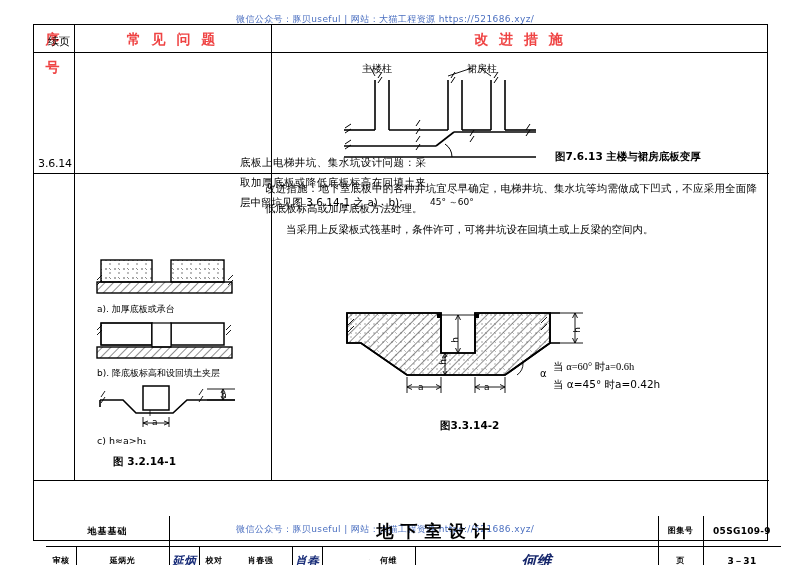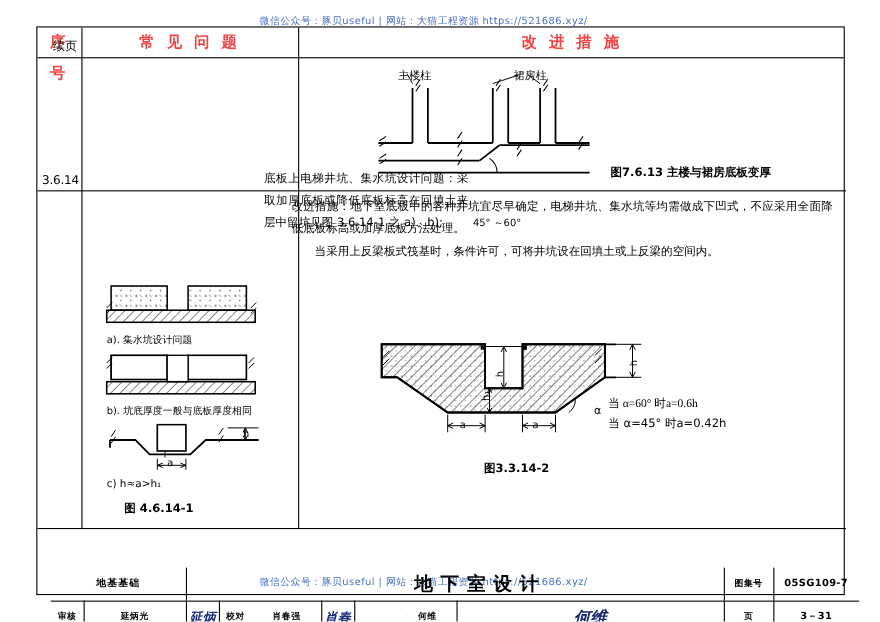--- a/index.html
+++ b/index.html
@@ -204,22 +204,22 @@
 
   <div id="title-block">
     <div id="tb-mid"></div>
 
     <div class="tb-div" style="left:123px; top:0; height:30px;"></div>
     <div class="tb-div" style="left:612px; top:0; height:30px;"></div>
     <div class="tb-div" style="left:657px; top:0; height:30px;"></div>
 
     <div class="tb-cell tb-upper tb-small" style="left:0; width:123px;">地基基础</div>
     <div class="tb-cell tb-upper tb-title" style="left:123px; width:489px;">地下室设计</div>
-    <div class="tb-cell tb-upper tb-tiny" style="left:612px; width:45px;">图集号</div>
-    <div class="tb-cell tb-upper tb-code" style="left:657px; width:78px;">05SG109-7</div>
+    <div class="tb-cell tb-upper tb-tiny" style="left:612px; width:45px;font-family:Liberation Mono, monospace;">图集号</div>
+    <div class="tb-cell tb-upper tb-code" style="left:657px; width:78px;">05SG109-9</div>
 
     <div class="tb-div" style="left:30px; top:30px; height:30px;"></div>
     <div class="tb-div" style="left:123px; top:30px; height:30px;"></div>
     <div class="tb-div" style="left:153px; top:30px; height:30px;"></div>
     <div class="tb-div" style="left:246px; top:30px; height:30px;"></div>
     <div class="tb-div" style="left:276px; top:30px; height:30px;"></div>
     <div class="tb-div" style="left:369px; top:30px; height:30px;"></div>
     <div class="tb-div" style="left:612px; top:30px; height:30px;"></div>
     <div class="tb-div" style="left:657px; top:30px; height:30px;"></div>
 
@@ -312,37 +312,37 @@
 
   <rect x="6" y="2" width="51" height="22" fill="url(#dots)" stroke="#000" stroke-width="1.4"></rect>
   <rect x="76" y="2" width="53" height="22" fill="url(#dots)" stroke="#000" stroke-width="1.4"></rect>
 
   <rect x="2" y="24" width="135" height="11" fill="url(#hatch45)" stroke="#000" stroke-width="1.4"></rect>
   <g stroke="#000" fill="none" stroke-width="0.9">
     <path d="M2,22 L7,17 M2,27 L7,22"></path>
     <path d="M133,22 L138,17 M133,27 L138,22"></path>
   </g>
 </svg>
-<div class="fig-label" style="left:97px; top:303px; font-size:9px;">a). 集水坑设计问题</div>
+<div class="fig-label" style="left:97px; top:303px; font-size:9px;">a). 加厚底板或承台</div>
 
 <svg class="fig-svg" style="left:95px; top:320px;" width="160" height="46" viewBox="0 0 160 46">
 
   <rect x="6" y="3" width="51" height="22" fill="#fff" stroke="#000" stroke-width="1.5"></rect>
   <rect x="6" y="3" width="51" height="22" fill="none" stroke="#000" stroke-width="0.8"></rect>
   <rect x="76" y="3" width="53" height="22" fill="#fff" stroke="#000" stroke-width="1.5"></rect>
 
   <rect x="57" y="3" width="19" height="24" fill="#fff" stroke="#000" stroke-width="1.2"></rect>
 
   <rect x="2" y="27" width="135" height="11" fill="url(#hatch45)" stroke="#000" stroke-width="1.4"></rect>
   <g stroke="#000" fill="none" stroke-width="0.9">
     <path d="M2,10 L7,5 M2,15 L7,10"></path>
     <path d="M131,10 L136,5 M131,15 L136,10"></path>
   </g>
 </svg>
-<div class="fig-label" style="left:97px; top:367px; font-size:9px;">b). 坑底厚度一般与底板厚度相同</div>
+<div class="fig-label" style="left:97px; top:367px; font-size:9px;">b). 降底板标高和设回填土夹层</div>
 
 <svg class="fig-svg" style="left:95px; top:385px;" width="160" height="48" viewBox="0 0 160 48">
   <g stroke="#000" fill="none" stroke-width="1.6">
     <path d="M5,15 L28,15 L41,28 L78,28 L92,15 L140,15"></path>
     <path d="M5,22 L5,15"></path>
   </g>
 
   <rect x="48" y="1" width="26" height="24" fill="#fff" stroke="#000" stroke-width="1.5"></rect>
 
   <g stroke="#000" fill="none" stroke-width="0.9">
@@ -362,21 +362,21 @@
     <path d="M104,10 L108,4 M104,17 L108,11"></path>
   </g>
 
   <g stroke="#000" fill="none" stroke-width="0.8">
     <path d="M55,25 L55,31"></path>
   </g>
 </svg>
 <div class="fig-label" style="left:221px; top:390px; font-size:9px;">h</div>
 <div class="fig-label" style="left:152px; top:417px; font-size:9px;">a</div>
 <div class="fig-label" style="left:97px; top:435px; font-size:9.5px;">c) h≈a&gt;h₁</div>
-<div class="fig-caption" style="left:113px; top:455px;">图 4.6.14-1</div>
+<div class="fig-caption" style="left:113px; top:455px;">图 3.2.14-1</div>
 
 <svg class="fig-svg" style="left:345px; top:295px;" width="290" height="110" viewBox="0 0 290 110">
 
   <path d="M2,18 L96,18 L96,58 L130,58 L130,18 L205,18 L205,48 L160,80 L62,80 L16,48 L16,48 L2,48 Z" fill="url(#hatch45)" stroke="#000" stroke-width="1.7" stroke-linejoin="miter"></path>
 
   <path d="M2,18 L96,18 L96,58 L130,58 L130,18 L205,18 L205,48 L160,80 L62,80 L16,48 L2,48 Z" fill="url(#dots)" fill-opacity="0.55" stroke="none"></path>
   <path d="M2,18 L96,18 L96,58 L130,58 L130,18 L205,18 L205,48 L160,80 L62,80 L16,48 L2,48 Z" fill="none" stroke="#000" stroke-width="1.7"></path>
 
   <g stroke="#000" fill="none" stroke-width="1.6">
     <path d="M205,18 L215,18"></path>

